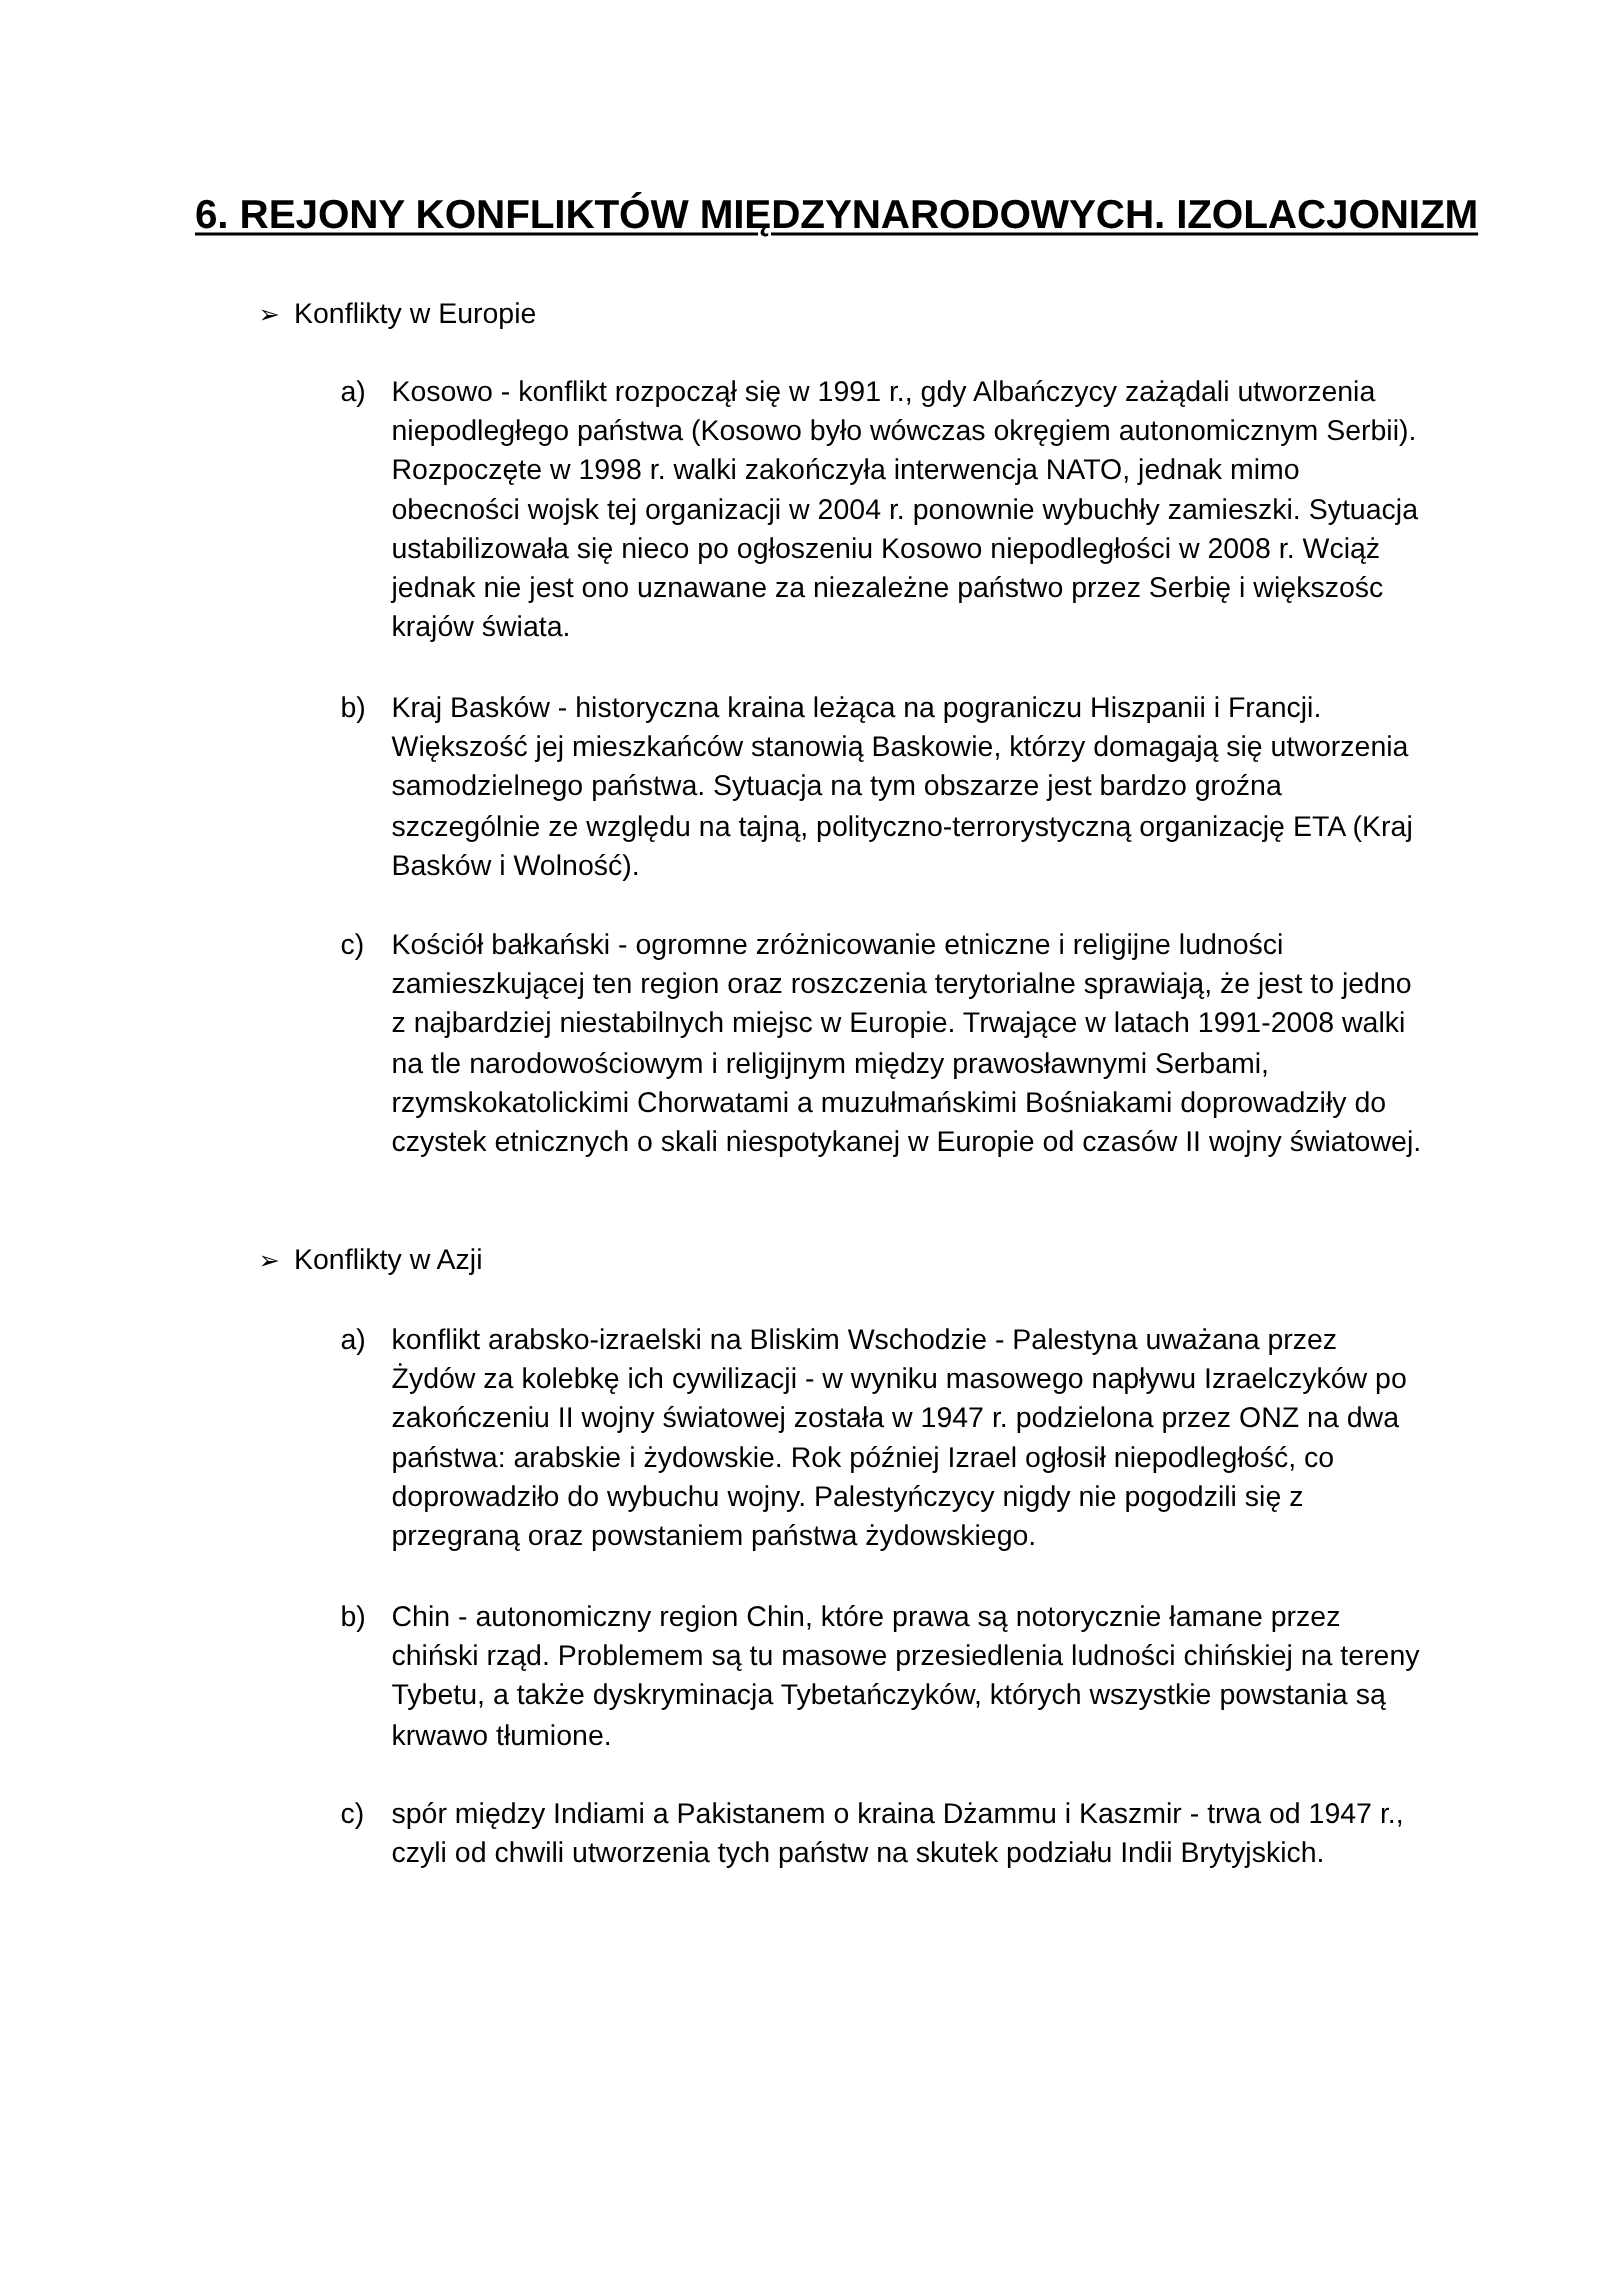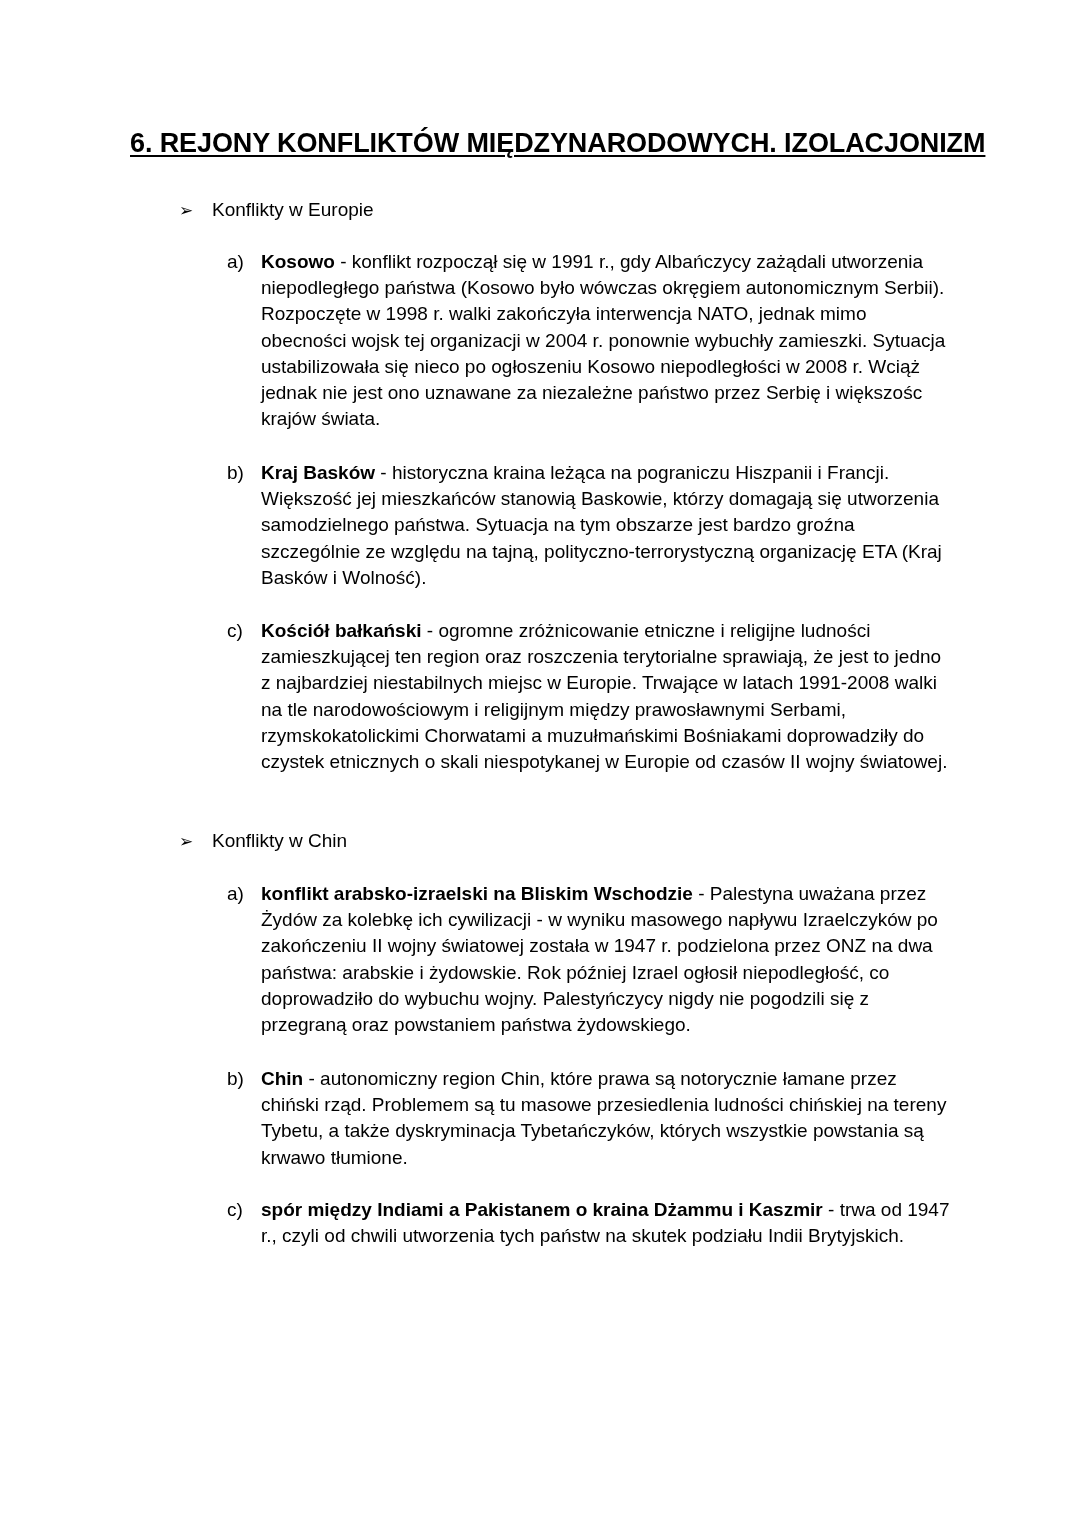--- a/index.html
+++ b/index.html
@@ -23,24 +23,25 @@
       font-size: 27px;
       font-weight: bold;
       text-decoration: underline;
       text-decoration-thickness: 2px;
       text-underline-offset: 3px;
       letter-spacing: -0.1px;
       white-space: nowrap;
     }
     .section-heading {
       position: absolute;
-      left: 179px;
+      left: 163px;
       font-size: 19px;
       line-height: 26px;
       white-space: nowrap;
+      text-align: center;
     }
     .section-heading .bullet {
       display: inline-block;
       width: 33px;
       font-size: 17px;
     }
     .item {
       position: absolute;
       left: 227px;
       width: 725px;
@@ -49,21 +50,21 @@
     }
     .item .marker {
       position: absolute;
       left: 0;
       top: 0;
     }
     .item .body {
       margin-left: 34px;
     }
     .item .term {
-      font-weight: bold;
+      font-weight: normal;
       margin-top: 48px;
     }
     .item .bold-inline {
       font-weight: normal;
     }
   </style>
 </head>
 <body>
 
 <h1 class="page-title">6. REJONY KONFLIKTÓW MIĘDZYNARODOWYCH. IZOLACJONIZM</h1>
@@ -81,21 +82,21 @@
   <span class="marker">b)</span>
   <div class="body"><span class="term">Kraj Basków</span><span> - historyczna kraina leżąca na pograniczu Hiszpanii i Francji. Większość jej mieszkańców stanowią Baskowie, którzy domagają się utworzenia samodzielnego państwa. Sytuacja na tym obszarze jest bardzo groźna szczególnie ze względu na tajną, polityczno-terrorystyczną organizację </span><span class="bold-inline">ETA</span><span> (Kraj Basków i Wolność).</span></div>
 </div>
 
 <div class="item" style="top:618px;">
   <span class="marker">c)</span>
   <div class="body"><span class="term">Kościół bałkański</span><span> - ogromne zróżnicowanie etniczne i religijne ludności zamieszkującej ten region oraz roszczenia terytorialne sprawiają, że jest to jedno z najbardziej niestabilnych miejsc w Europie. Trwające w latach 1991-2008 walki na tle narodowościowym i religijnym między prawosławnymi Serbami, rzymskokatolickimi Chorwatami a muzułmańskimi Bośniakami doprowadziły do czystek etnicznych o skali niespotykanej w Europie od czasów II wojny światowej.</span></div>
 </div>
 
 <div class="section-heading" style="top:828px;">
-  <span class="bullet">➢</span><span>Konflikty w Chin</span>
+  <span class="bullet">➢</span><span>Konflikty w Azji</span>
 </div>
 
 <div class="item" style="top:881px;">
   <span class="marker">a)</span>
   <div class="body"><span class="term">konflikt arabsko-izraelski na Bliskim Wschodzie</span><span> - Palestyna uważana przez Żydów za kolebkę ich cywilizacji - w wyniku masowego napływu Izraelczyków po zakończeniu II wojny światowej została w 1947 r. podzielona przez ONZ na dwa państwa: arabskie i żydowskie. Rok później Izrael ogłosił niepodległość, co doprowadziło do wybuchu wojny. Palestyńczycy nigdy nie pogodzili się z przegraną oraz powstaniem państwa żydowskiego.</span></div>
 </div>
 
 <div class="item" style="top:1066px;">
   <span class="marker">b)</span>
   <div class="body"><span class="term">Chin</span><span> - autonomiczny region Chin, które prawa są notorycznie łamane przez chiński rząd. Problemem są tu masowe przesiedlenia ludności chińskiej na tereny Tybetu, a także dyskryminacja Tybetańczyków, których wszystkie powstania są krwawo tłumione.</span></div>

